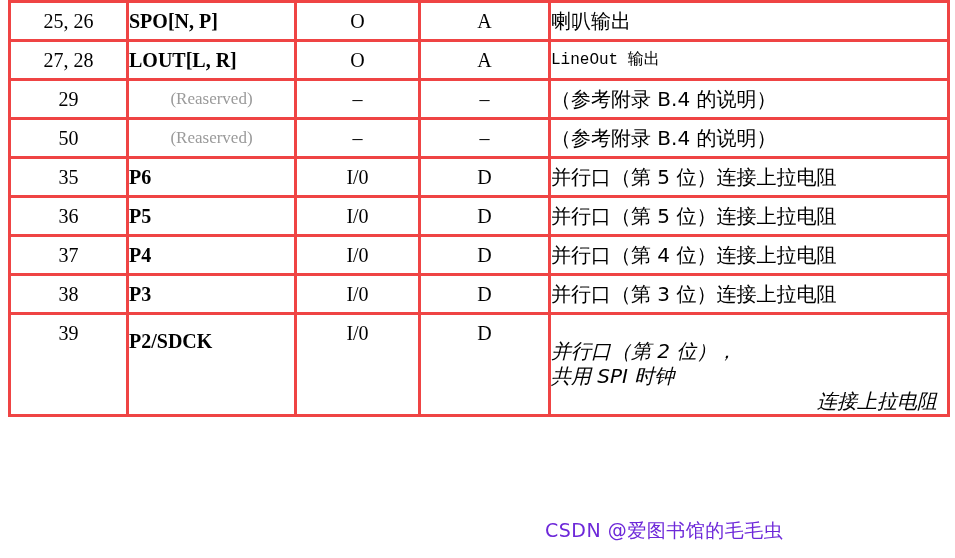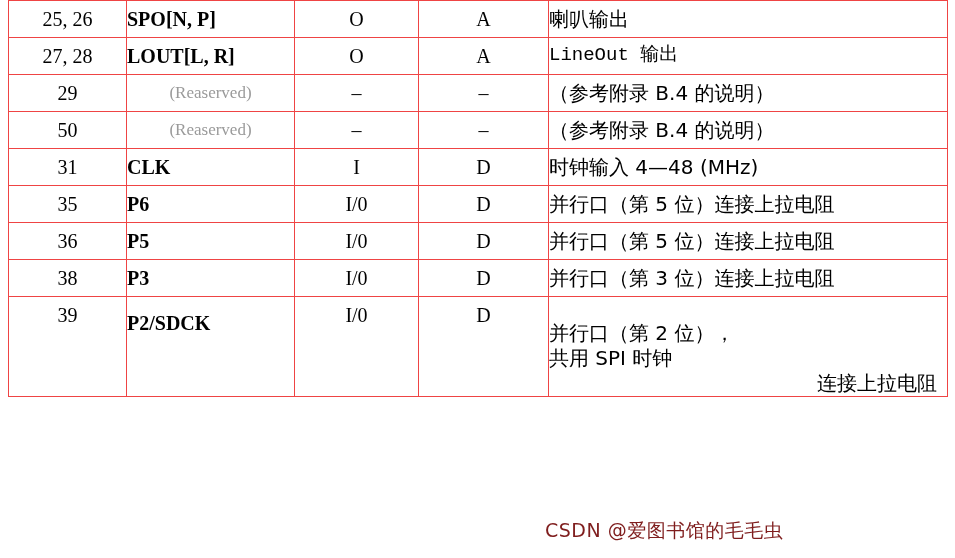--- a/index.html
+++ b/index.html
@@ -21,21 +21,21 @@
     background: #ffffff;
   }
   table.pin-table {
     border-collapse: collapse;
     table-layout: fixed;
     width: 939px;
     margin-left: 8px;
     margin-top: 0px;
   }
   table.pin-table td {
-    border: 1px solid #ef4444;
+    border: 3px solid #ef4444;
     padding: 0;
     vertical-align: middle;
     font-size: 20px;
     line-height: 1.25;
     height: 36px;
   }
   
   col.c-pin   { width: 118px; }
   col.c-name  { width: 168px; }
   col.c-dir   { width: 124px; }
@@ -60,55 +60,55 @@
     font-size: 17px;
   }
   .cell-desc {
     text-align: left;
     padding-left: 14px;
     font-family: "DejaVu Sans", sans-serif;
     font-size: 19px;
   }
   .cell-desc.mono {
     font-family: "Liberation Mono", monospace;
-    font-size: 19px;
+    font-size: 16px;
   }
   .desc-line {
     display: block;
     white-space: pre;
   }
   .desc-line.indent-right {
     text-align: right;
     padding-right: 10px;
   }
   .row-tall td { height: 104px; vertical-align: top; }
   .row-tall td.cell-pin,
   .row-tall td.cell-dir,
   .row-tall td.cell-type,
   .row-tall td.cell-name { vertical-align: top; }
   .row-tall .cell-pin,
   .row-tall .cell-dir,
   .row-tall .cell-type { padding-top: 6px; }
   .row-tall .cell-name { padding-top: 14px; }
-  .row-tall .cell-desc { padding-top: 24px; }
+  .row-tall .cell-desc { padding-top: 24px; font-style: italic; }
 
   .row-last td { height: 62px; vertical-align: top; }
   .row-last .cell-pin,
   .row-last .cell-dir,
   .row-last .cell-type,
   .row-last .cell-name,
   .row-last .cell-desc { padding-top: 6px; }
 
   .watermark {
     position: absolute;
     left: 545px;
     top: 518px;
     font-family: "DejaVu Sans", sans-serif;
     font-size: 19px;
-    color: #7f1d1d;
+    color: #6d28d9;
     white-space: nowrap;
     pointer-events: none;
     letter-spacing: 0.5px;
   }
 </style>
 </head>
 <body>
 
 <div class="page">
 
@@ -151,44 +151,44 @@
         <tr>
           <td class="cell-pin">50</td>
           <td class="cell-name reserved">(Reaserved)</td>
           <td class="cell-dir">–</td>
           <td class="cell-type">–</td>
           <td class="cell-desc">
             <span class="desc-line">（参考附录 B.4 的说明）</span>
           </td>
         </tr>
         <tr>
-          <td class="cell-pin">31</td>
-          <td class="cell-name">CLK</td>
-          <td class="cell-dir">I</td>
-          <td class="cell-type">D</td>
-          <td class="cell-desc">
-            <span class="desc-line">时钟输入 4—48 (MHz)</span>
-          </td>
-        </tr>
-        <tr>
           <td class="cell-pin">35</td>
           <td class="cell-name">P6</td>
           <td class="cell-dir">I/0</td>
           <td class="cell-type">D</td>
           <td class="cell-desc">
             <span class="desc-line">并行口（第 5 位）连接上拉电阻</span>
           </td>
         </tr>
         <tr>
           <td class="cell-pin">36</td>
           <td class="cell-name">P5</td>
           <td class="cell-dir">I/0</td>
           <td class="cell-type">D</td>
           <td class="cell-desc">
             <span class="desc-line">并行口（第 5 位）连接上拉电阻</span>
+          </td>
+        </tr>
+        <tr>
+          <td class="cell-pin">37</td>
+          <td class="cell-name">P4</td>
+          <td class="cell-dir">I/0</td>
+          <td class="cell-type">D</td>
+          <td class="cell-desc">
+            <span class="desc-line">并行口（第 4 位）连接上拉电阻</span>
           </td>
         </tr>
         <tr>
           <td class="cell-pin">38</td>
           <td class="cell-name">P3</td>
           <td class="cell-dir">I/0</td>
           <td class="cell-type">D</td>
           <td class="cell-desc">
             <span class="desc-line">并行口（第 3 位）连接上拉电阻</span>
           </td>

